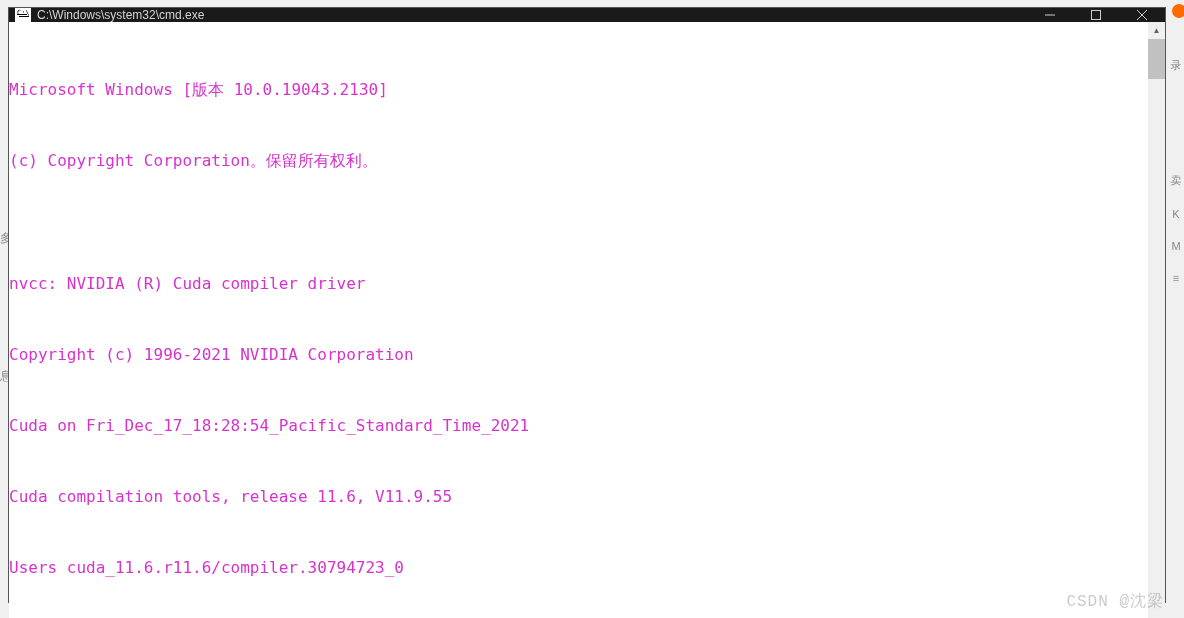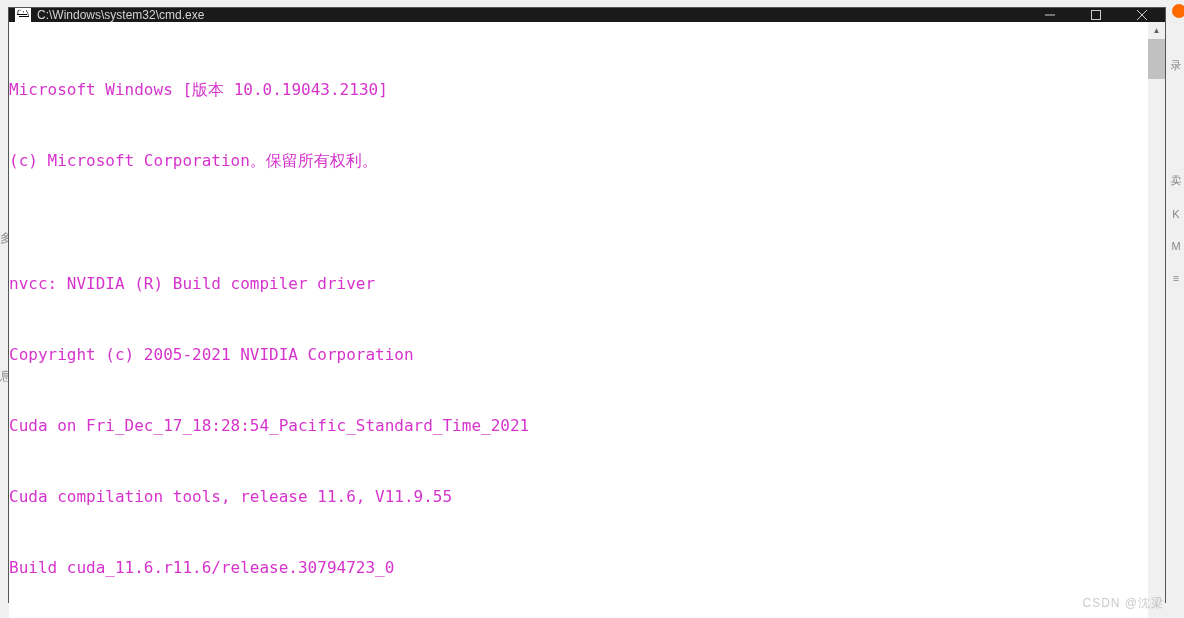--- a/index.html
+++ b/index.html
@@ -151,22 +151,22 @@
       width: 14px;
       height: 14px;
       background: #ff6a00;
       border-radius: 50%;
     }
     .watermark {
       position: absolute;
       right: 20px;
       bottom: 6px;
       color: rgba(150,150,150,0.5);
-      font-size: 12px;
-      font-family: Liberation Sans, sans-serif;
+      font-size: 16px;
+      font-family: Liberation Mono, monospace;
       letter-spacing: 1px;
     }
     .bg-left-char {
       position: absolute;
       color: #888;
       font-size: 12px;
     }
   </style>
 </head>
 <body>
@@ -203,27 +203,27 @@
         <svg viewBox="0 0 10 10">
             <line x1="0" y1="0" x2="10" y2="10" stroke="#ccc" stroke-width="1"></line>
             <line x1="10" y1="0" x2="0" y2="10" stroke="#ccc" stroke-width="1"></line>
           </svg>
       </div>
     </div>
   </div>
   <div class="terminal-wrap">
     <div class="terminal">
 <span class="line">Microsoft Windows [版本 10.0.19043.2130]</span>
-<span class="line">(c) Microsoft Corporation。保留所有权利。</span>
+<span class="line">(c) Copyright Corporation。保留所有权利。</span>
 <span class="line"></span>
-<span class="line">nvcc: NVIDIA (R) Build compiler driver</span>
-<span class="line">Copyright (c) 2005-2021 NVIDIA Corporation</span>
+<span class="line">nvcc: NVIDIA (R) Cuda compiler driver</span>
+<span class="line">Copyright (c) 1996-2021 NVIDIA Corporation</span>
 <span class="line">Cuda on Fri_Dec_17_18:28:54_Pacific_Standard_Time_2021</span>
 <span class="line">Cuda compilation tools, release 11.6, V11.9.55</span>
-<span class="line">Build cuda_11.6.r11.6/release.30794723_0</span>
+<span class="line">Users cuda_11.6.r11.6/compiler.30794723_0</span>
 <span class="line"></span>
     </div>
     <div class="scrollbar">
       <div class="scrollbar-arrow up">▲</div>
       <div class="scrollbar-thumb"></div>
       <div class="scrollbar-arrow down">▼</div>
     </div>
   </div>
 </div>
 

